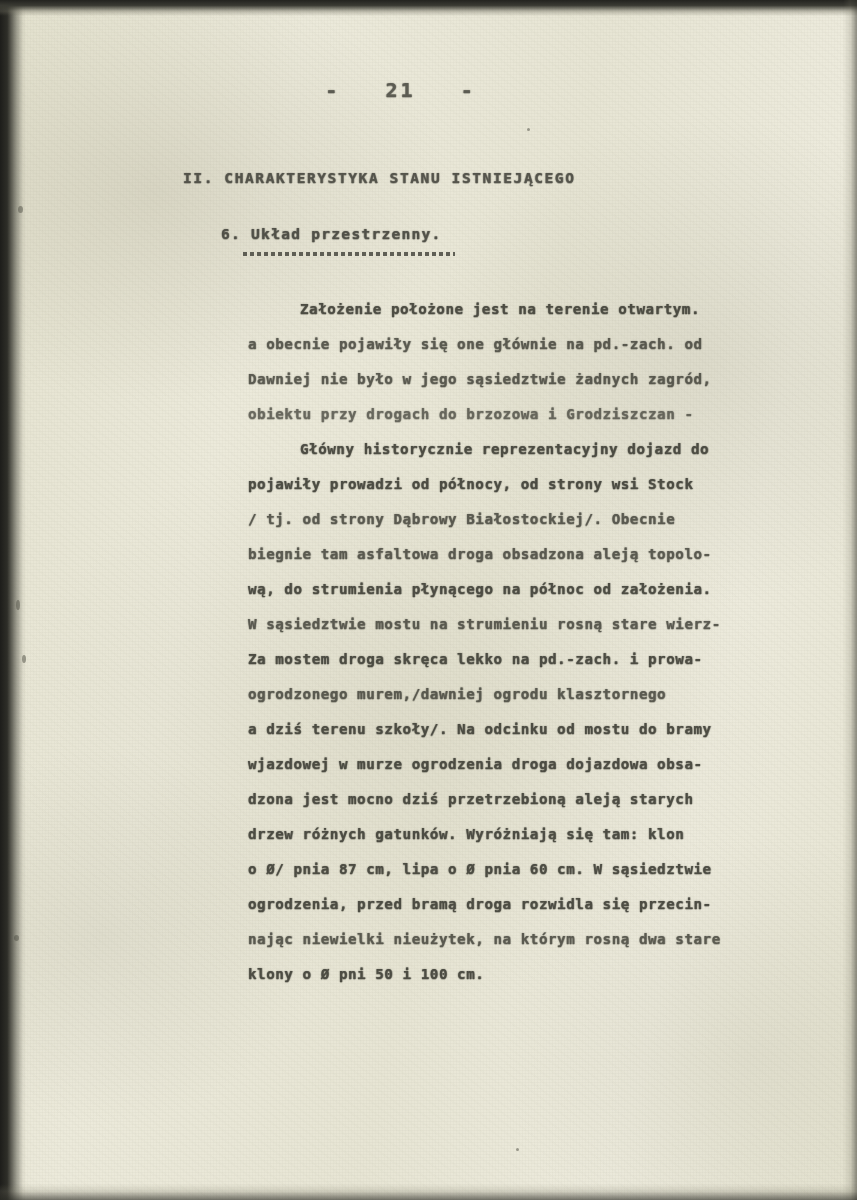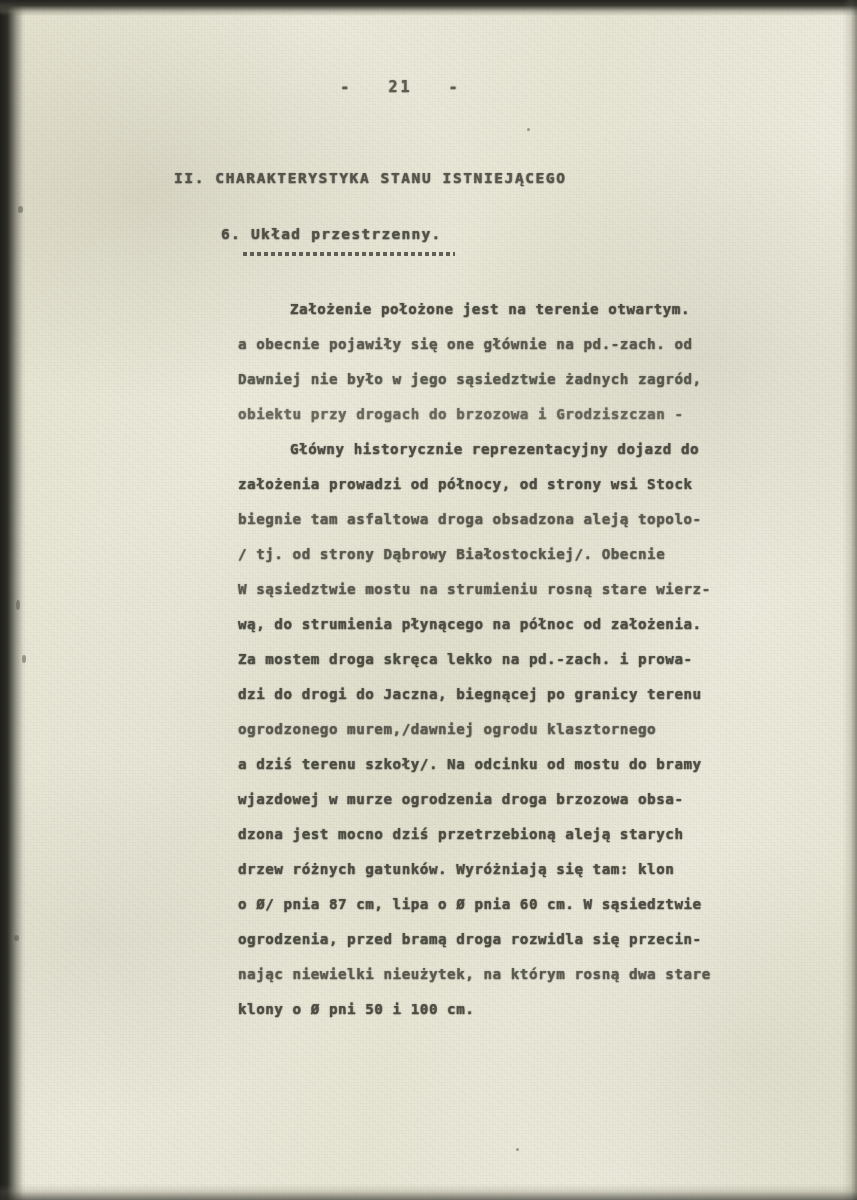--- a/index.html
+++ b/index.html
@@ -77,27 +77,27 @@
       -0.6px 0 0 rgba(58,58,51,0.30),
        0 0.6px 0 rgba(58,58,51,0.30),
        0 0 1.6px rgba(58,58,51,0.60);
     opacity: 0.90;
   }
 
   .page-number {
     left: 0; top: 78px;
     width: 801px;
     text-align: center;
-    font-size: 15px;
+    font-size: 20px;
     letter-spacing: 3px;
     opacity: 0.80;
   }
 
   .section-heading {
-    left: 174px; top: 170px;
+    left: 183px; top: 170px;
     font-size: 14.5px;
     letter-spacing: 1.6px;
     opacity: 0.84;
   }
 
   .sub-heading {
     left: 221px; top: 226px;
     font-size: 14.5px;
     letter-spacing: 1.3px;
     opacity: 0.86;
@@ -127,20 +127,21 @@
     letter-spacing: 0.55px;
     white-space: pre;
     font-family: "DejaVu Sans Mono", "Liberation Mono", monospace;
     font-weight: bold;
     color: #3c3c34;
     text-shadow:
        0.6px 0 0 rgba(60,60,52,0.40),
       -0.5px 0 0 rgba(60,60,52,0.26),
        0 0.5px 0 rgba(60,60,52,0.28),
        0 0 1.7px rgba(60,60,52,0.58);
+    margin-left: 10px;
   }
   
   .body-block .line.f1 { opacity: 0.90; }
   .body-block .line.f2 { opacity: 0.82; }
   .body-block .line.f3 { opacity: 0.74; }
   .body-block .line.indent { text-indent: 52px; }
 
   
   .speck {
     position: absolute;
@@ -170,31 +171,30 @@
     <div class="sub-rule"></div>
 
     <div class="body-block">
 
       <span class="line f1 indent">Założenie położone jest na terenie otwartym.</span>
       <span class="line f2">a obecnie pojawiły się one głównie na pd.-zach. od</span>
       <span class="line f2">Dawniej nie było w jego sąsiedztwie żadnych zagród,</span>
       <span class="line f3">obiektu przy drogach do brzozowa i Grodziszczan -</span>
 
       <span class="line f1 indent">Główny historycznie reprezentacyjny dojazd do</span>
-      <span class="line f1">założenia prowadzi od północy, od strony wsi Stock</span>
+      <span class="line f1">pojawiły prowadzi od północy, od strony wsi Stock</span>
+      <span class="line f2">/ tj. od strony Dąbrowy Białostockiej/. Obecnie</span>
       <span class="line f2">biegnie tam asfaltowa droga obsadzona aleją topolo-</span>
-      <span class="line f2">/ tj. od strony Dąbrowy Białostockiej/. Obecnie</span>
+      <span class="line f1">wą, do strumienia płynącego na północ od założenia.</span>
       <span class="line f2">W sąsiedztwie mostu na strumieniu rosną stare wierz-</span>
-      <span class="line f1">wą, do strumienia płynącego na północ od założenia.</span>
 
       <span class="line f1">Za mostem droga skręca lekko na pd.-zach. i prowa-</span>
-      <span class="line f1">dzi do drogi do Jaczna, biegnącej po granicy terenu</span>
       <span class="line f2">ogrodzonego murem,/dawniej ogrodu klasztornego</span>
       <span class="line f1">a dziś terenu szkoły/. Na odcinku od mostu do bramy</span>
-      <span class="line f1">wjazdowej w murze ogrodzenia droga brzozowa obsa-</span>
+      <span class="line f1">wjazdowej w murze ogrodzenia droga dojazdowa obsa-</span>
       <span class="line f1">dzona jest mocno dziś przetrzebioną aleją starych</span>
       <span class="line f1">drzew różnych gatunków. Wyróżniają się tam: klon</span>
       <span class="line f1">o Ø/ pnia 87 cm, lipa o Ø pnia 60 cm. W sąsiedztwie</span>
       <span class="line f1">ogrodzenia, przed bramą droga rozwidla się przecin-</span>
       <span class="line f2">nając niewielki nieużytek, na którym rosną dwa stare</span>
       <span class="line f1">klony o Ø pni 50 i 100 cm.</span>
 
     </div>
   </div>
 

